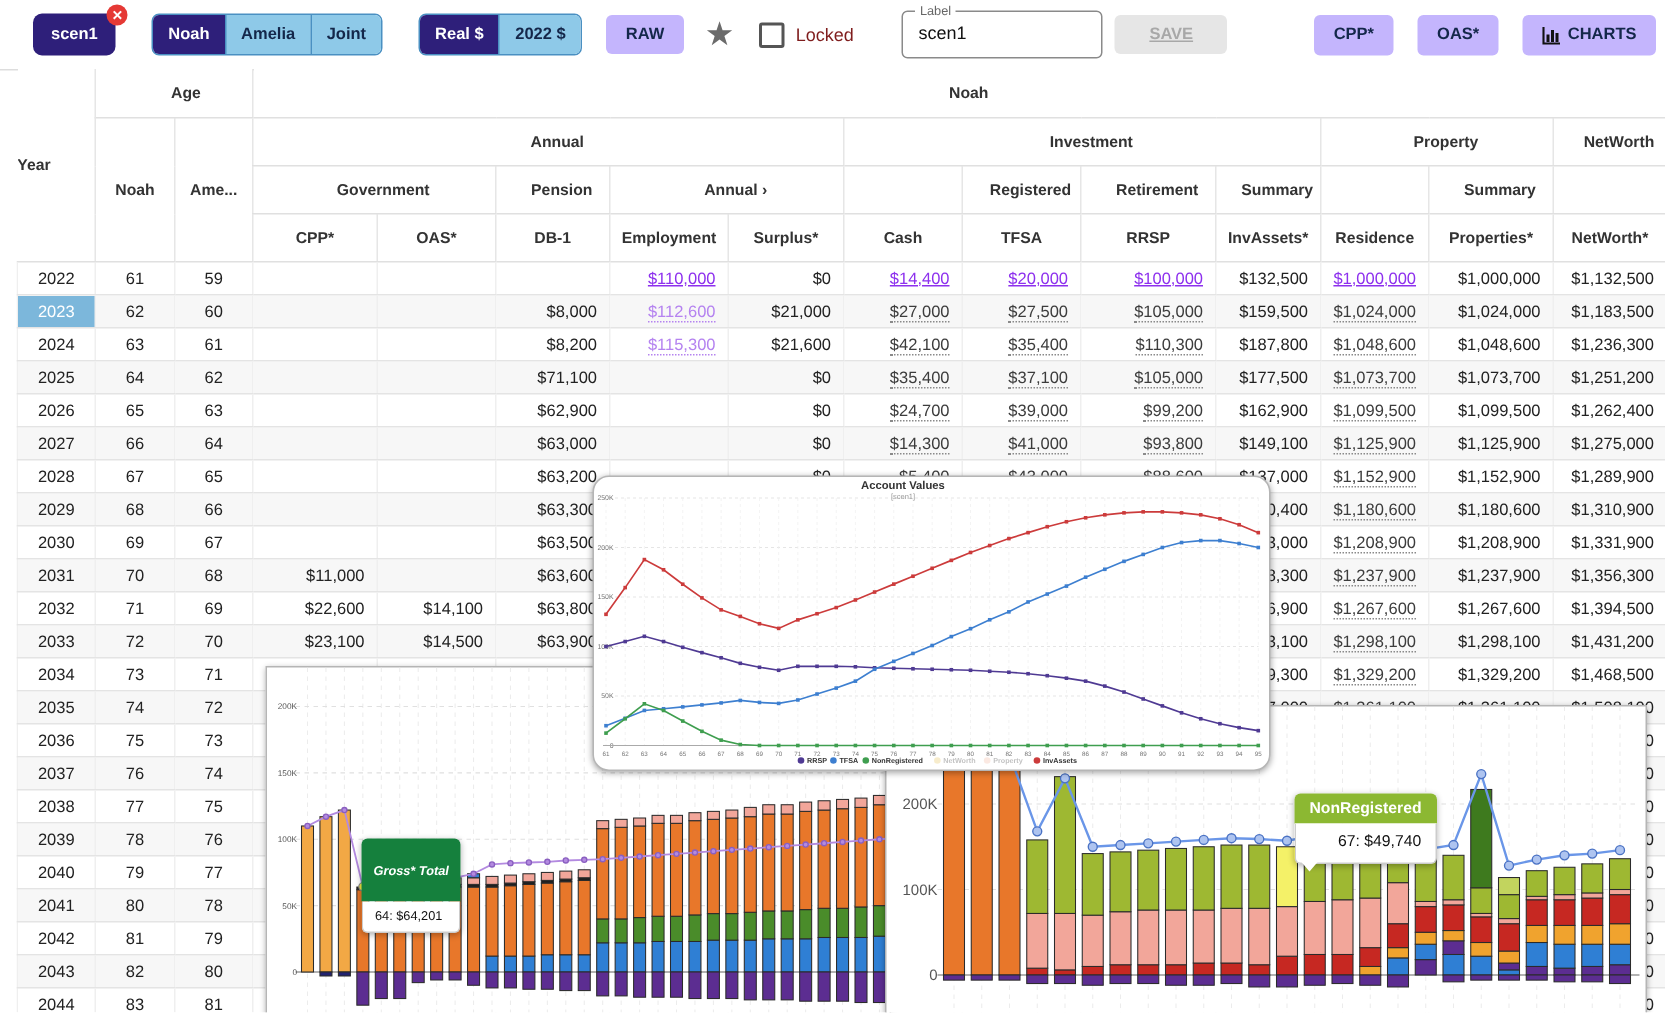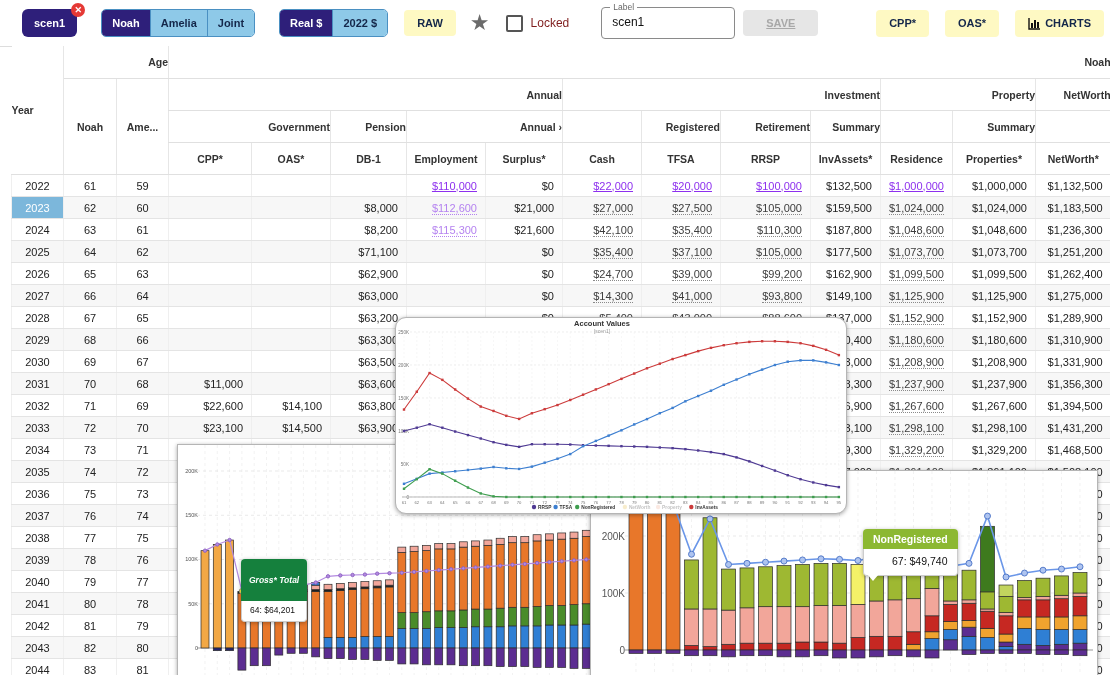--- a/index.html
+++ b/index.html
@@ -5,37 +5,37 @@
   html,body{margin:0;padding:0;background:#fff;font-family:"Liberation Sans",sans-serif;}
   #screen{position:relative;width:1110px;height:675px;overflow:hidden;background:#fff;}
   
   #topbar{position:absolute;top:0;left:0;width:1110px;height:46px;background:#fff;border-bottom:1px solid #ddd;display:flex;align-items:center;}
   .tab-scen{position:relative;margin-left:22px;background:#2e1f7a;color:#fff;font-size:11px;font-weight:bold;padding:8px 12px;border-radius:6px;}
   .badge{position:absolute;top:-6px;right:-8px;width:14px;height:14px;background:#e53935;border-radius:50%;color:#fff;font-size:9px;line-height:14px;text-align:center;}
   .seg-group{display:flex;margin-left:24px;border:1px solid #4a90c2;border-radius:5px;overflow:hidden;height:26px;}
   .seg{font-size:11px;font-weight:bold;padding:0 10px;line-height:26px;background:#8ec9e8;color:#14274a;border-left:1px solid #4a90c2;cursor:pointer;}
   .seg:first-child{border-left:none;}
   .seg.active{background:#2e1f7a;color:#fff;}
-  .btn-blue{background:#fef9c3;color:#14274a;font-size:11px;font-weight:bold;border:none;border-radius:4px;padding:7px 13px;margin-left:16px;cursor:pointer;display:flex;align-items:center;gap:4px;}
+  .btn-blue{background:#c4b5fd;color:#14274a;font-size:11px;font-weight:bold;border:none;border-radius:4px;padding:7px 13px;margin-left:16px;cursor:pointer;display:flex;align-items:center;gap:4px;}
   .star{margin-left:14px;font-size:22px;color:#6b6b6b;line-height:22px;}
   .cb-wrap{display:flex;align-items:center;margin-left:16px;gap:8px;}
   .cb{width:13px;height:13px;border:2px solid #555;border-radius:2px;background:#fff;}
   .cb-label{font-size:12px;color:#7f1d1d;}
   .fld{position:relative;height:30px;border:1px solid #8a8a8a;border-radius:4px;margin-left:32px;background:#fff;}
   .fld .lg{position:absolute;top:-6px;left:8px;background:#fff;font-size:8.5px;color:#666;padding:0 3px;}
   .fld .val{display:block;line-height:28px;padding:0 10px;font-size:12px;color:#111;border:none;outline:none;width:100%;box-sizing:border-box;font-family:"Liberation Sans",sans-serif;background:transparent;}
   .fld.w1{width:132px;} .fld.w2{width:262px;}
   .fld .val::placeholder{color:#9a9a9a;}
   .btn-save{background:#e6e6e6;color:#a8a8a8;font-size:11px;font-weight:bold;border:none;border-radius:4px;padding:7px 23px;margin-left:8px;text-decoration:underline;}
   .right-btns{margin-left:auto;margin-right:6px;display:flex;}
   
   #tablewrap{position:absolute;top:46px;left:11px;width:1099px;height:629px;overflow:hidden;}
   table{border-collapse:collapse;table-layout:fixed;width:1099px;font-size:11px;color:#222;}
   th,td{overflow:hidden;white-space:nowrap;}
-  thead th{font-weight:bold;font-size:10.5px;color:#333;background:#fff;border-bottom:1px solid #e0e0e0;border-left:1px solid #e6e6e6;text-align:right;padding:0 0 0 12px;}
+  thead th{font-weight:bold;font-size:10.5px;color:#333;background:#fff;border-bottom:1px solid #e0e0e0;border-left:1px solid #e6e6e6;text-align:center;padding:0 0 0 12px;}
   thead tr.r1 th{height:32px;} thead tr.r2 th,thead tr.r3 th{height:31px;} thead tr.r4 th{height:31px;text-align:center;padding:0;}
   thead th.noborder{border-left:none;}
   thead th.yearh{text-align:left;padding:0;border-left:none;border-right:1px solid #e6e6e6;}
   thead th.agesub{text-align:center;padding:0;}
   tbody td{height:21px;border-bottom:1px solid #e4e4e4;border-left:1px solid #efefef;text-align:right;padding:0 8px 0 0;}
   tbody td.c{text-align:center;padding:0;}
   tbody tr:nth-child(even){background:#f7f7f7;}
   td.year-sel{background:#7cb7db;color:#fff;}
   .lk-p{color:#8d30ee;text-decoration:underline;cursor:pointer;}
   .lk-l{color:#b583f0;border-bottom:1px dotted #b583f0;cursor:pointer;}
@@ -164,21 +164,21 @@
       <tbody>
           <tr>
             <td class="c">2022</td>
             <td class="c">61</td>
             <td class="c">59</td>
             <td></td>
             <td></td>
             <td></td>
             <td><span class="lk-p">$110,000</span></td>
             <td>$0</td>
-            <td><span class="lk-p">$22,000</span></td>
+            <td><span class="lk-p">$14,400</span></td>
             <td><span class="lk-p">$20,000</span></td>
             <td><span class="lk-p">$100,000</span></td>
             <td>$132,500</td>
             <td><span class="lk-p">$1,000,000</span></td>
             <td>$1,000,000</td>
             <td>$1,132,500</td>
           </tr>
           <tr>
             <td class="c year-sel">2023</td>
             <td class="c">62</td>

